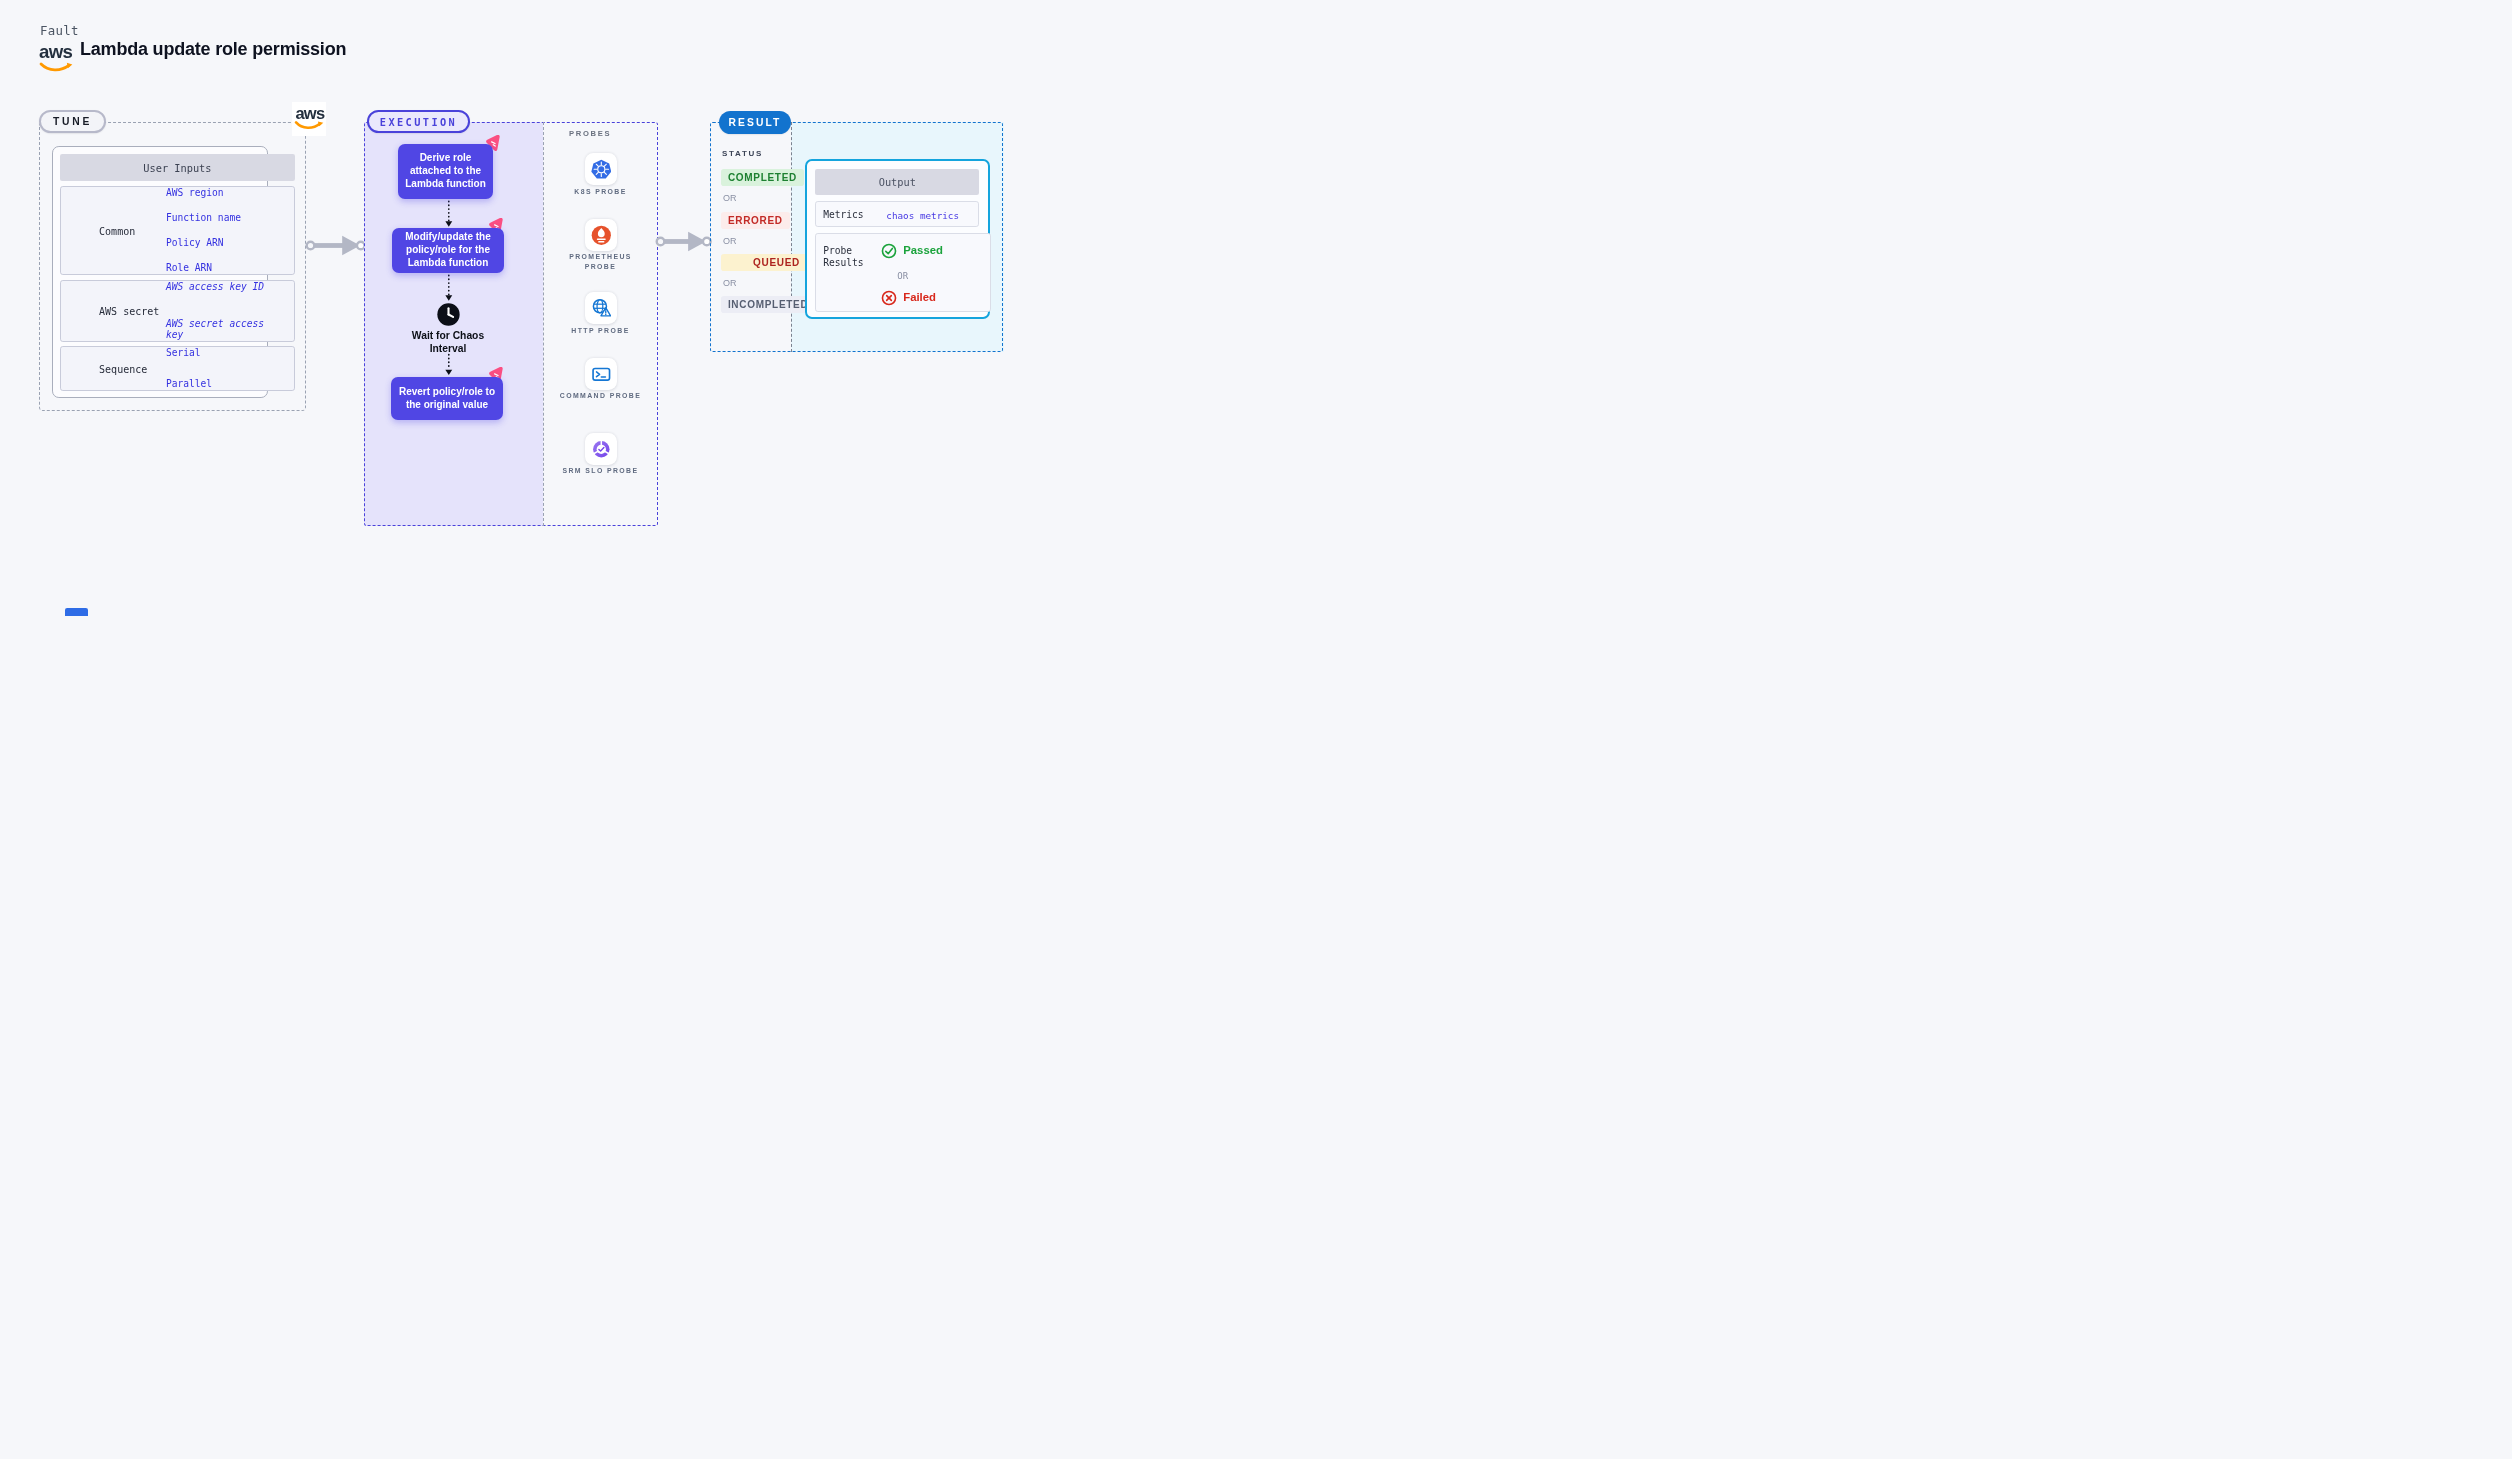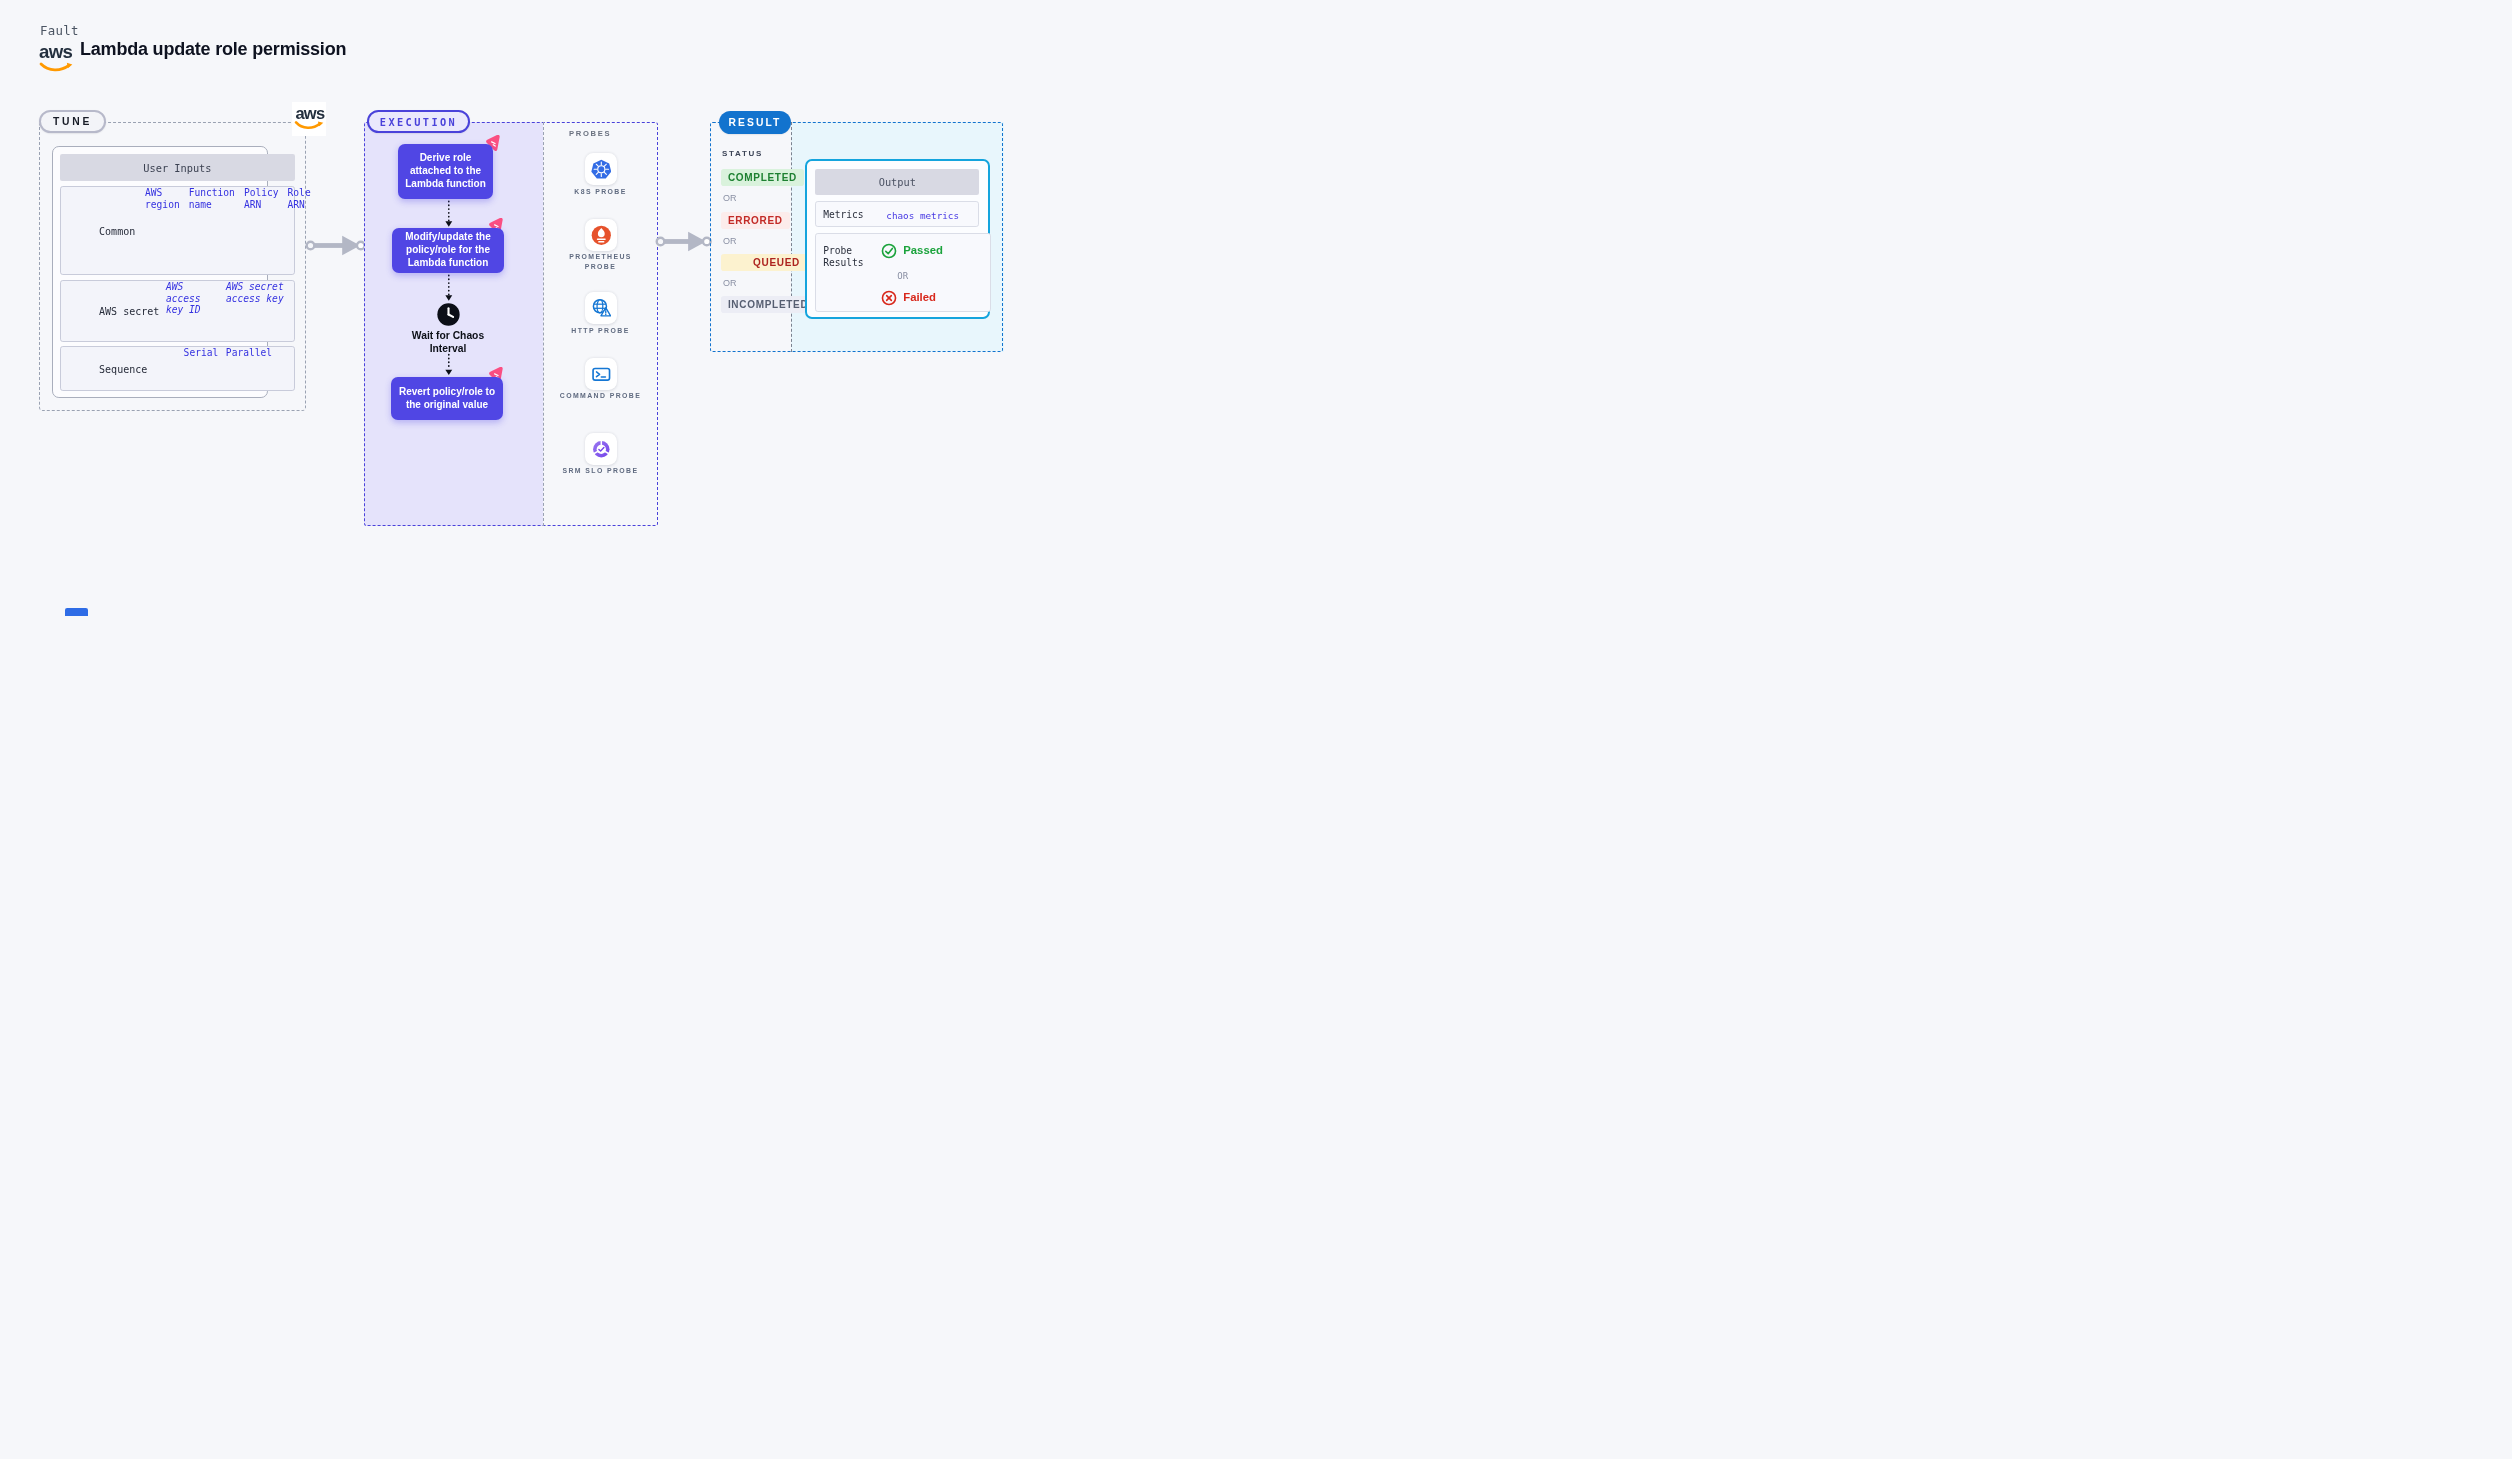--- a/index.html
+++ b/index.html
@@ -28,21 +28,21 @@
   .pill-exec { background:#eae8fc; border:2.1px solid #4a42da; color:#4a42da; letter-spacing:2.4px;
                font-family:"DejaVu Sans Mono","Liberation Mono",monospace; }
   .pill-result { background:#1273ce; color:#ffffff; letter-spacing:2.1px; }
 
   
   .ui-card { background:#fcfcfe; border:1.4px solid #a9aebc; border-radius:6.9px; }
   .ui-head { background:#d8d9e3; border-radius:2.1px; display:flex; align-items:center; justify-content:center;
              font-size:10.3px; color:#3c4252; }
   .ui-row { background:#f3f4fa; border:1px solid #c8cbda; border-radius:2.8px; }
   .ui-label { position:absolute; left:6.2px; top:50%; transform:translateY(-50%); font-size:10px; color:#262b39;margin-left:32px; }
-  .ui-links { position:absolute; left:105px; top:0; bottom:0; right:4.1px; display:flex; justify-content:center; }
+  .ui-links { position:absolute; left:105px; top:0; bottom:0; right:4.1px; display:flex; flex-direction:column; justify-content:space-between; }
   .ui-link { font-size:9.6px; color:#3431e0; line-height:11.7px; cursor:pointer; }
 
   
   .step-box { background:#5046e4; border-radius:6.9px; color:#fff; font-weight:bold; font-size:10px;
               line-height:12.7px; display:flex; align-items:center; justify-content:center; text-align:center;
               padding:4.1px 5.5px; box-shadow:0 2.8px 6.9px rgba(80,70,228,.30); z-index:3; }
   .wait-label { font-size:10.3px; font-weight:bold; color:#0c0f17; text-align:center; line-height:13px; }
 
   
   .probe-tile { width:32px; height:32px; background:#ffffff; border-radius:8.3px; box-shadow:0 0.7px 2.8px rgba(30,35,60,.14);

